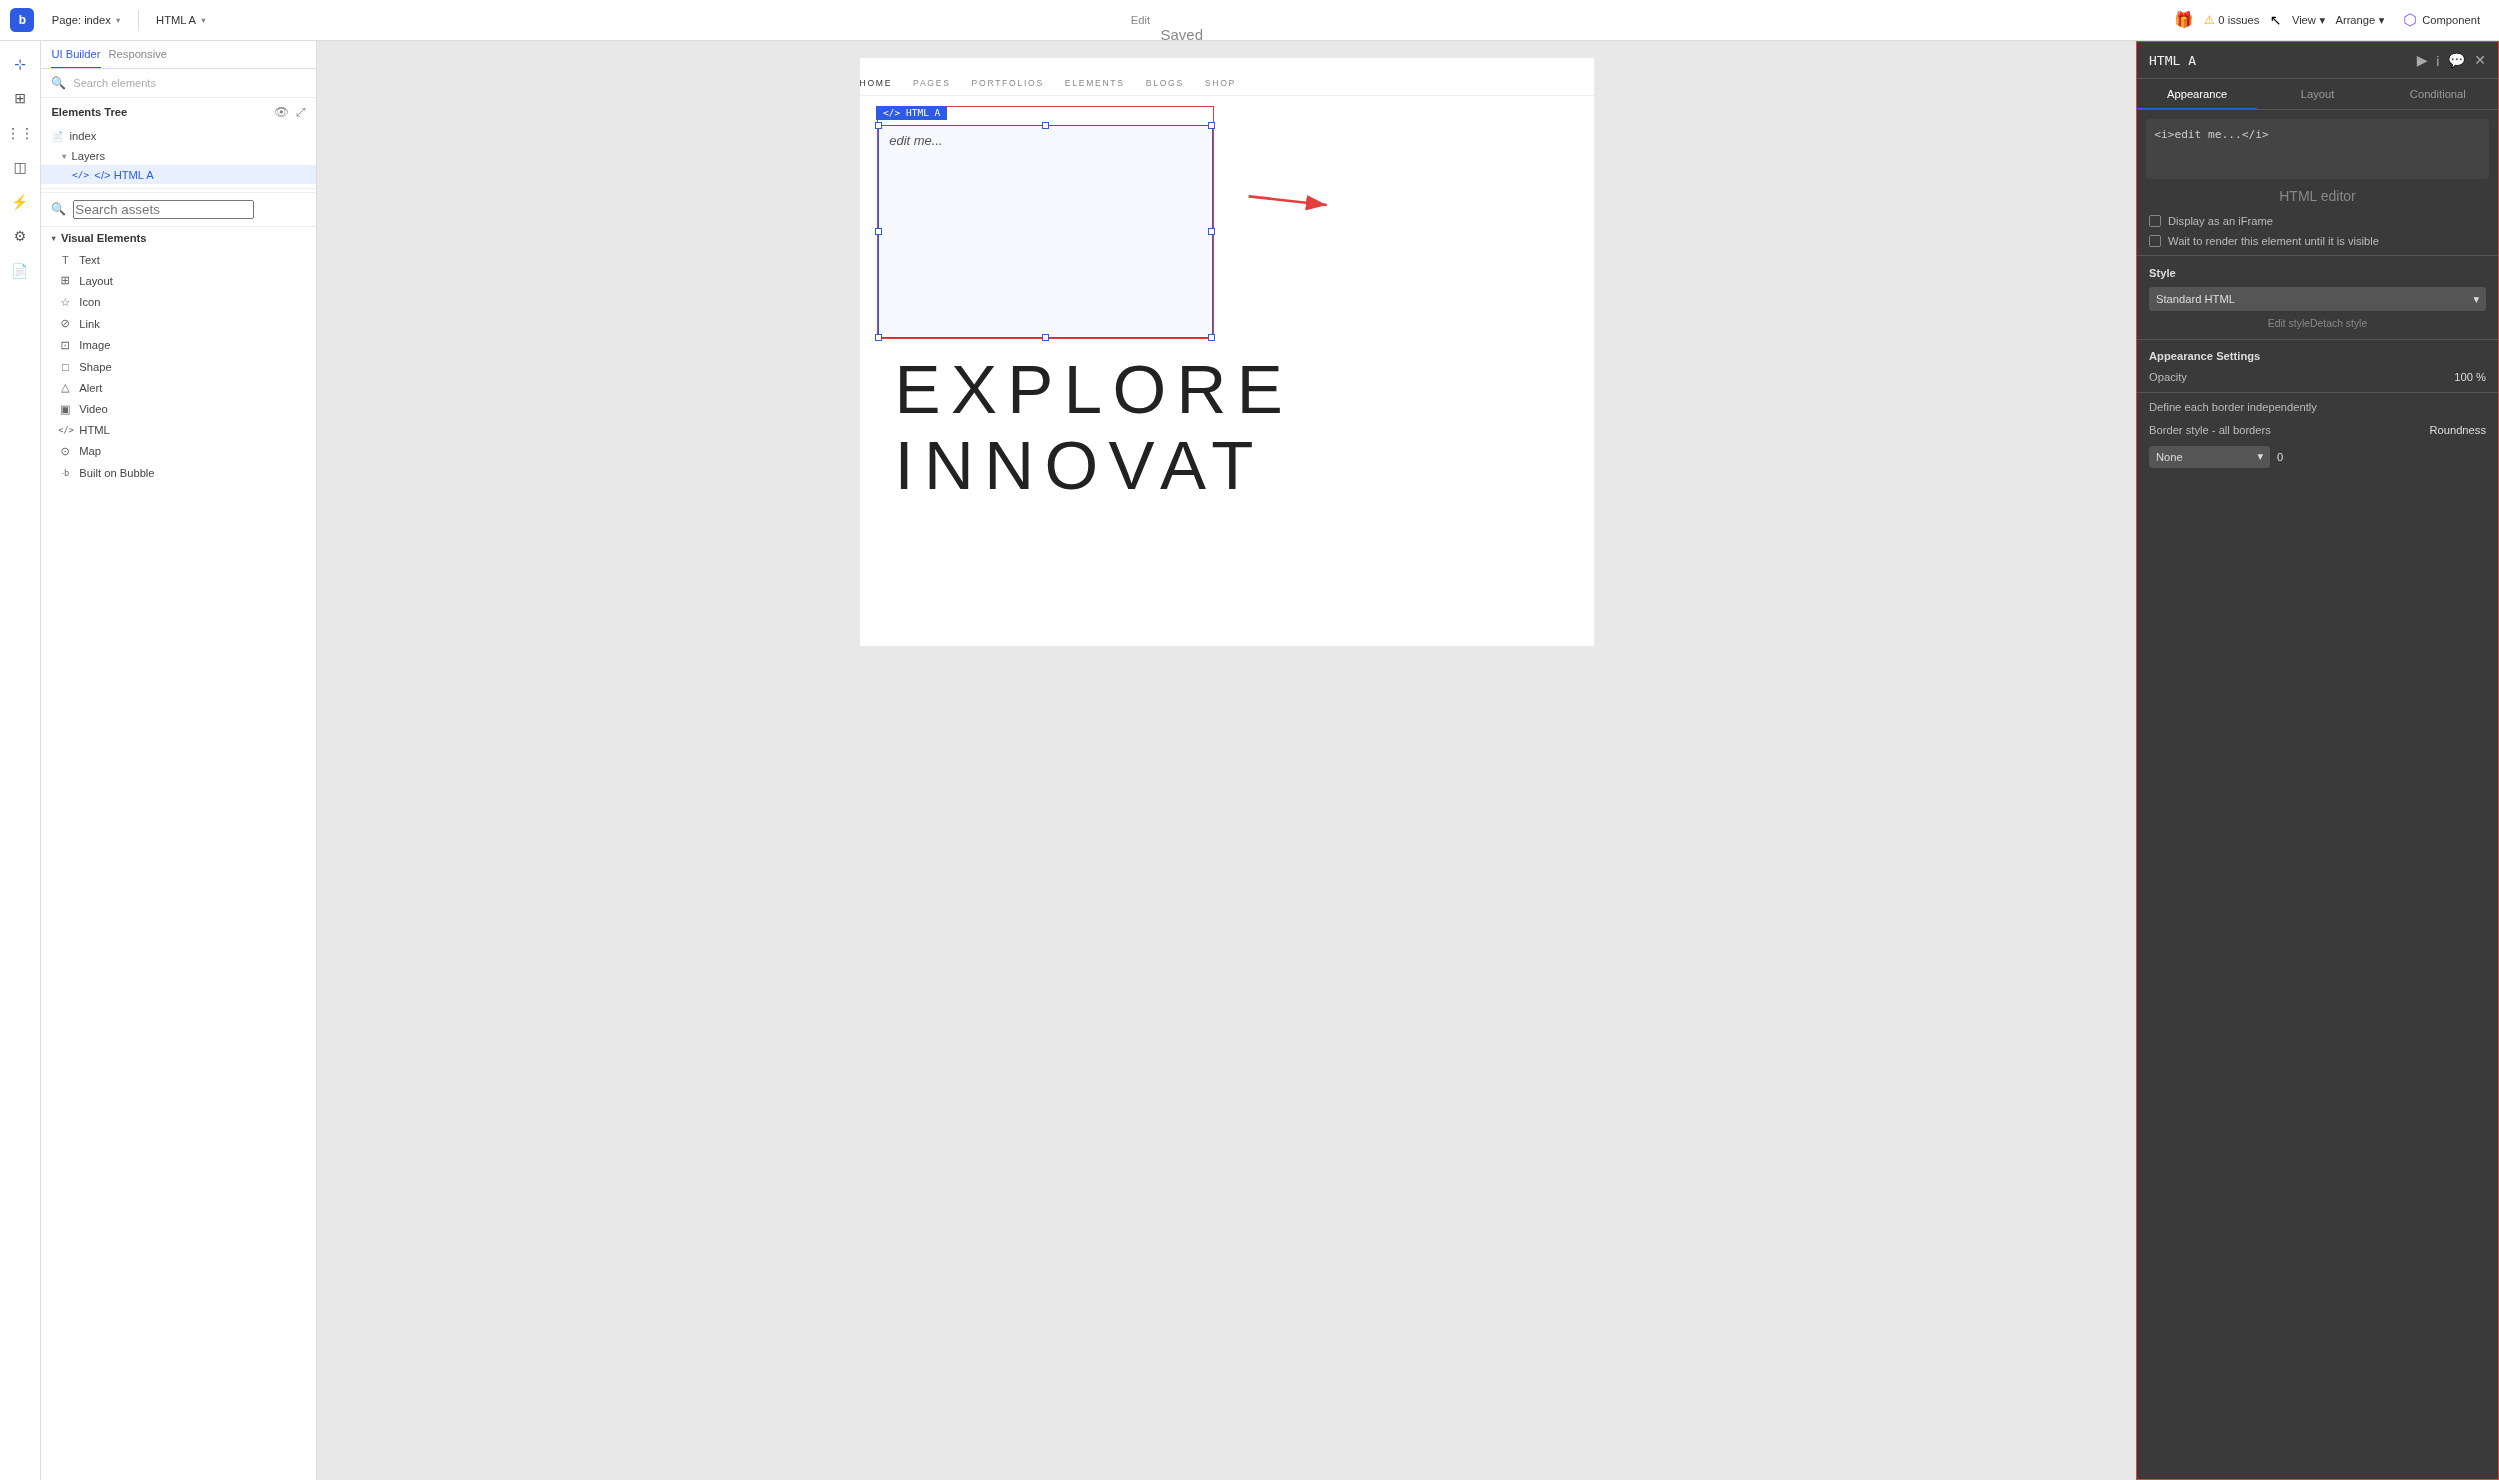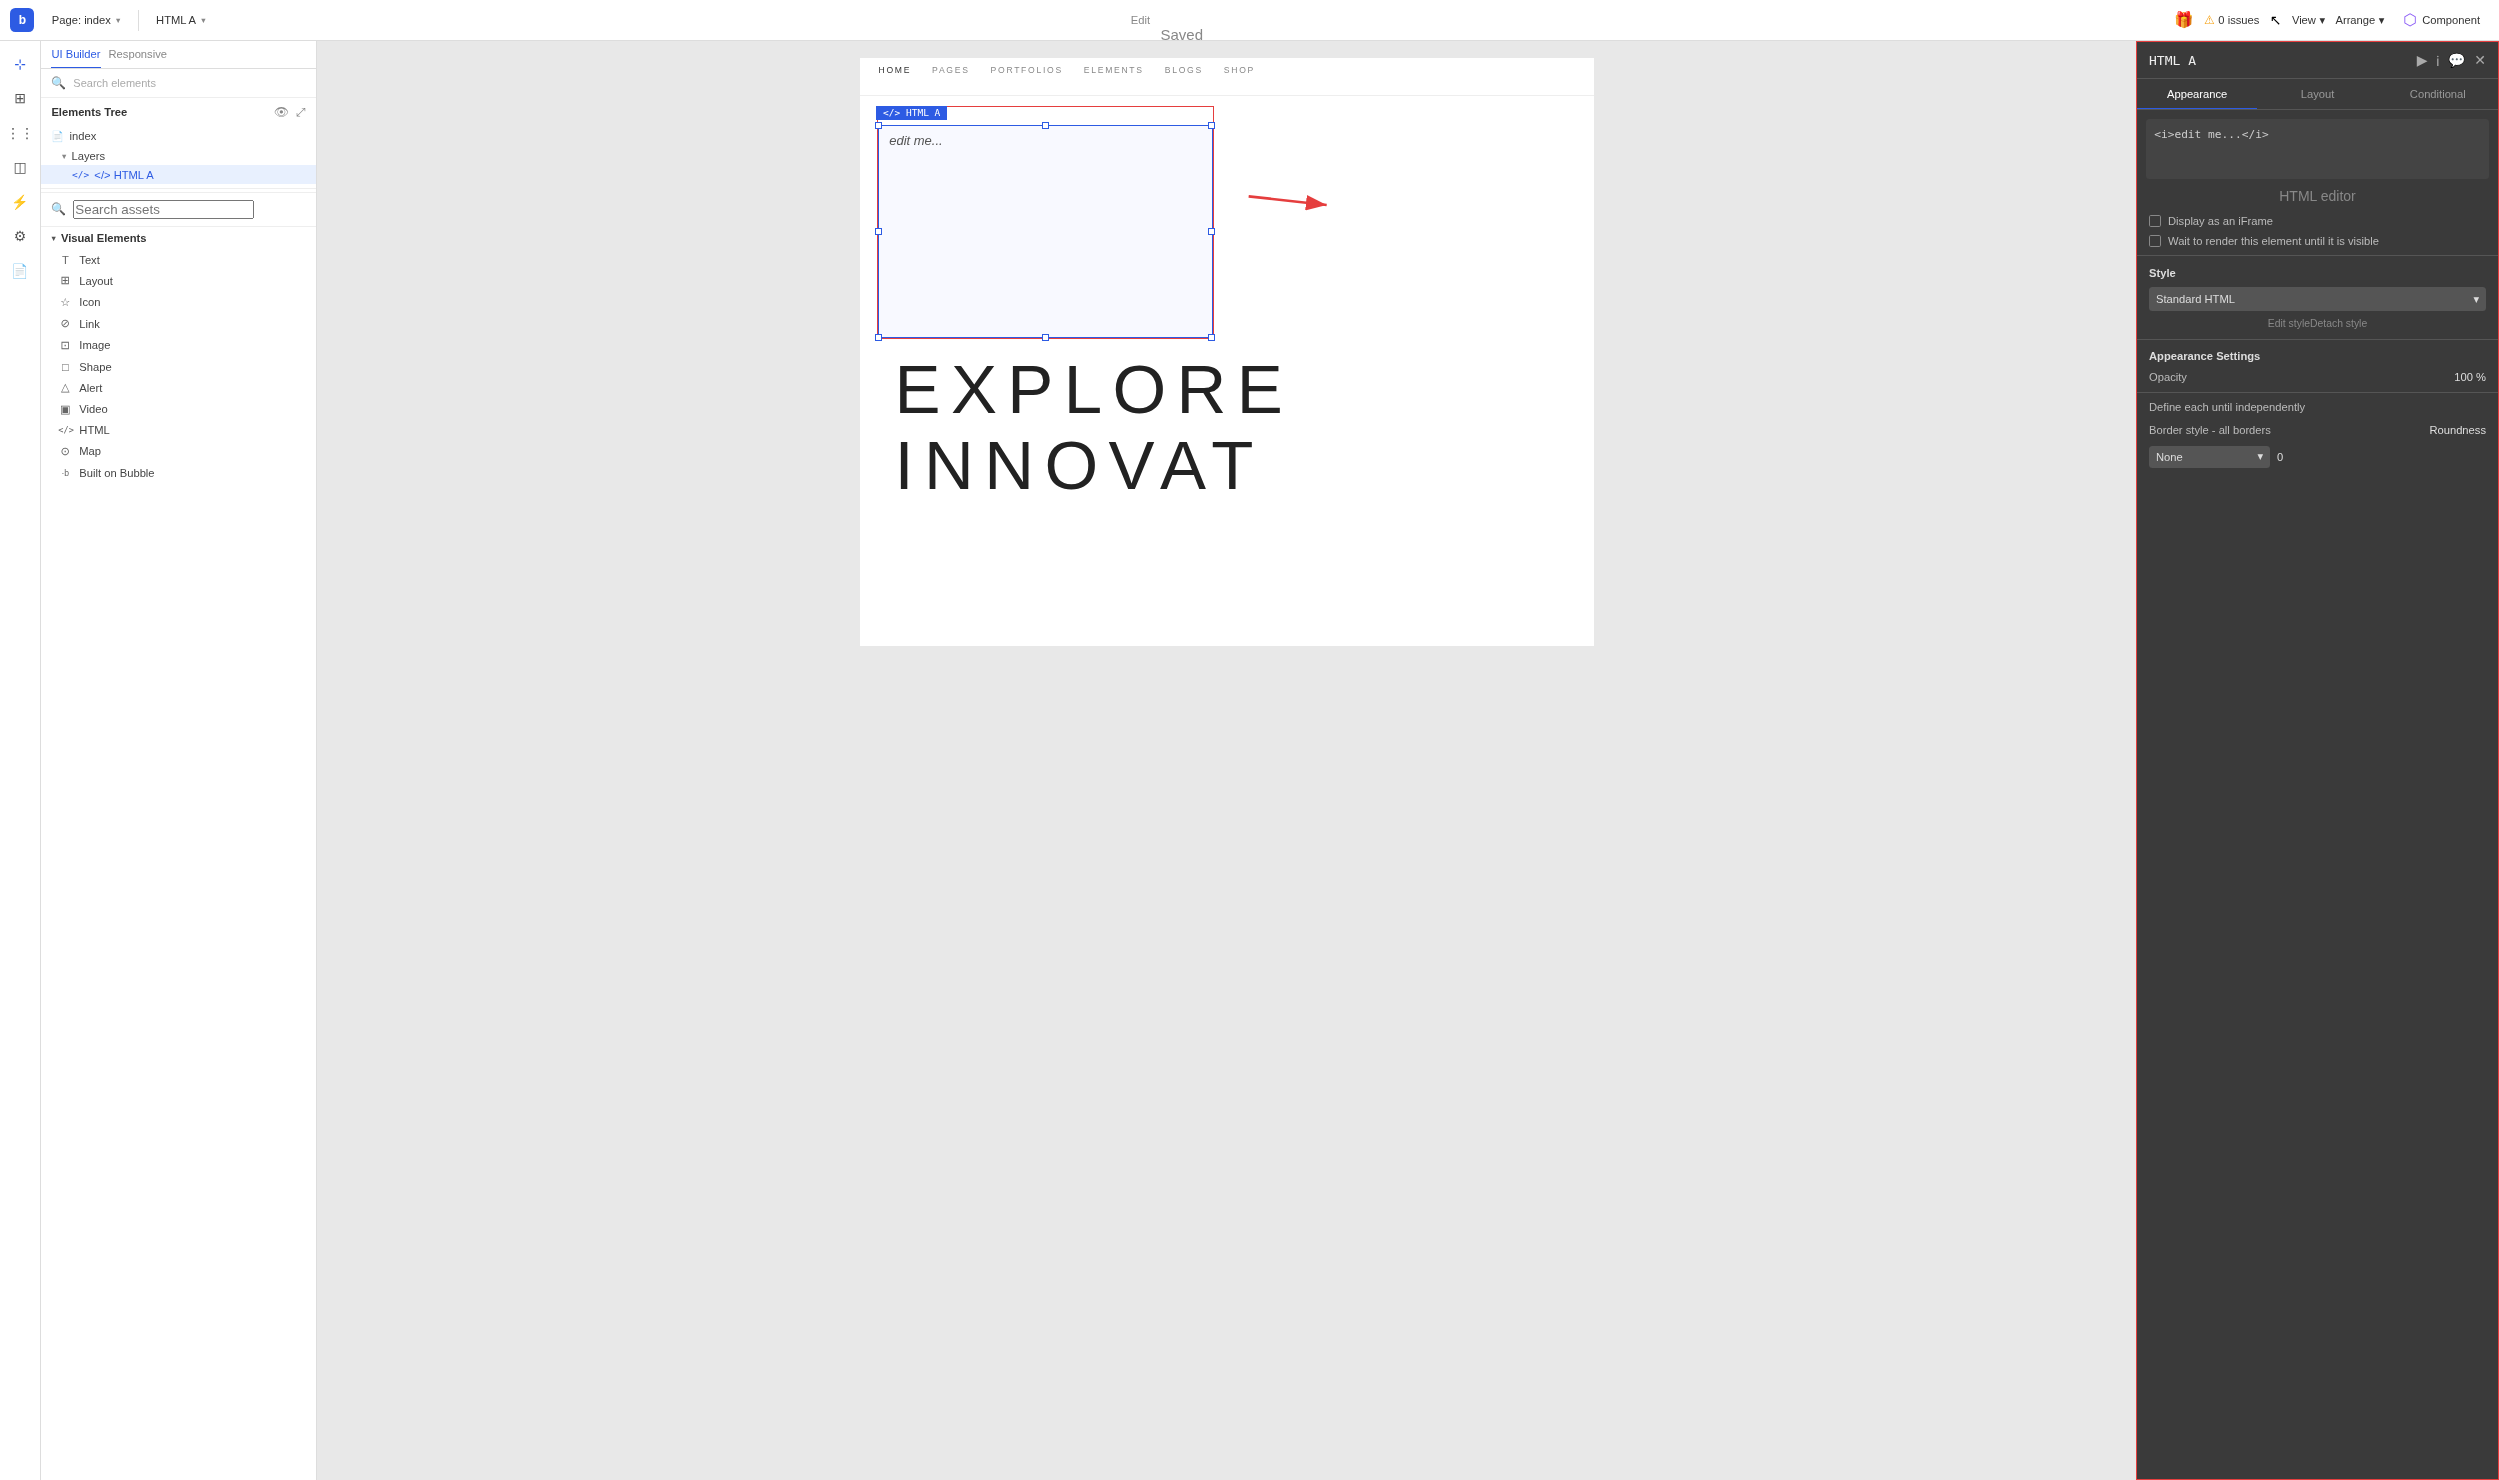--- a/index.html
+++ b/index.html
@@ -133,21 +133,21 @@
       display: flex; align-items: flex-start; justify-content: center;
       padding-top: 17.3px;
     }
 
     
     .website-preview {
       position: relative; width: 734px; height: 588px;
       background: #fff;
     }
     .website-nav {
-      display: flex; align-items: flex-start; padding: 7px 19px; gap: 21px;
+      display: flex; align-items: flex-end; padding: 7px 0; gap: 21px;
       border-bottom: 0.9px solid #eee; height: 38px;
     }
     .nav-item { font-size: 8.6px; letter-spacing: 1.7px; color: #888; }
     .nav-item.active { color: #333; }
 
     
     .html-element-box {
       position: absolute; top: 48px; left: 17.3px;
       width: 337px; height: 233px;
       border: 1.7px solid #e53e3e;
@@ -544,21 +544,21 @@
         <span class="rp-label">Opacity</span>
         <span class="rp-opacity-value">
           <span>100</span>
           <span>%</span>
         </span>
       </div>
 
       <div class="rp-divider"></div>
 
       <div class="rp-row">
-        <span class="rp-label">Define each until independently</span>
+        <span class="rp-label">Define each border independently</span>
       </div>
 
       <div class="rp-border-row">
         <span class="rp-label">Border style - all borders</span>
         <span class="rp-value">Roundness</span>
       </div>
 
       <div class="rp-style-row">
         <div class="rp-border-select">
           <span>None</span>

